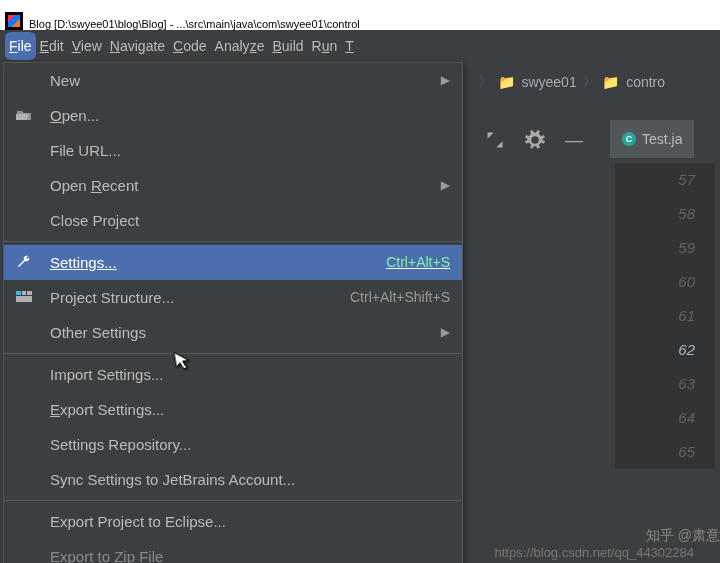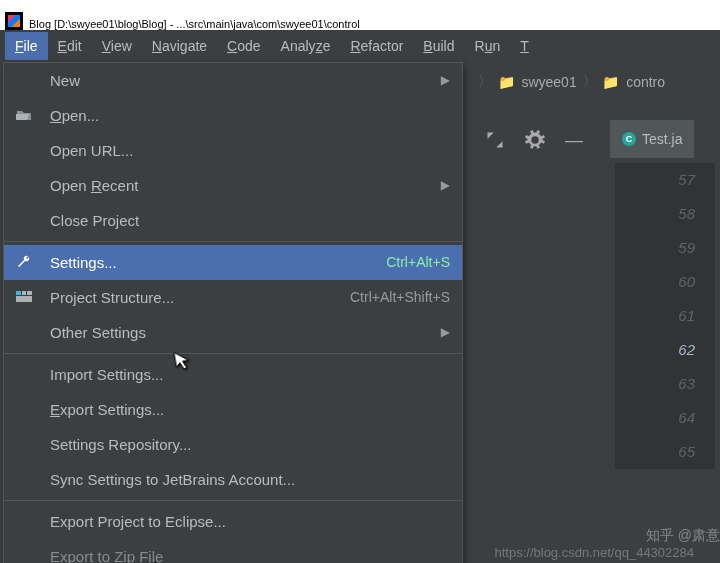--- a/index.html
+++ b/index.html
@@ -3,27 +3,27 @@
   <meta charset="utf-8">
   <style>
     * { margin: 0; padding: 0; box-sizing: border-box; font-family: "Segoe UI", Arial, sans-serif; }
     body { width: 720px; height: 563px; background: #3c3f41; overflow: hidden; position: relative; }
     
     .title-bar { height: 30px; background: #fff; display: flex; align-items: flex-end; padding: 0 5px; color: #000; font-size: 11px; }
     .app-icon { width: 18px; height: 18px; background: #000; margin-right: 6px; display: flex; align-items: center; justify-content: center; }
     .app-icon-inner { width: 12px; height: 12px; background: linear-gradient(135deg, #fe315d 0%, #fe315d 33%, #087cfa 33%, #087cfa 66%, #f97a12 66%); }
     
     .menu-bar { height: 32px; background: #3c3f41; display: flex; align-items: center; padding: 0 5px; color: #bbb; font-size: 14px; }
-    .menu-item { padding: 6px 10px; cursor: pointer; }
+    .menu-item { padding: 6px 4px; cursor: pointer; border-radius: 6px; }
     .menu-item.active { background: #4b6eaf; color: #fff; }
     .underline { text-decoration: underline; }
     
     .dropdown { position: absolute; left: 3px; top: 62px; width: 460px; background: #3c3f41; border: 1px solid #555; box-shadow: 2px 2px 6px rgba(0,0,0,0.4); z-index: 10; }
     .drop-item { height: 35px; display: flex; align-items: center; padding: 0 12px; color: #bbb; font-size: 15px; cursor: pointer; border-bottom: 1px solid transparent; gap: 9px; }
-    .drop-item.highlighted { background: #4b6eaf; color: #fff; }
+    .drop-item.highlighted { background: #4b6eaf; color: #fff; text-decoration: underline; }
     .drop-icon { width: 20px; height: 16px; margin-right: 5px; display: flex; align-items: center; }
     .drop-label { flex: 1; }
     .drop-shortcut { color: #999; font-size: 14px; }
     .drop-item.highlighted .drop-shortcut { color: #86efac; }
     .drop-arrow { color: #999; font-size: 12px; }
     .sep { height: 1px; background: #555; margin: 3px 0; }
     
     .breadcrumb { position: absolute; top: 62px; left: 470px; right: 0; height: 40px; display: flex; align-items: center; color: #aaa; font-size: 14px; padding: 0 8px; gap: 6px; }
     .bc-folder { color: #5a6872; }
     .bc-arrow { color: #666; }
@@ -54,21 +54,20 @@
   <span>Blog [D:\swyee01\blog\Blog] - ...\src\main\java\com\swyee01\control</span>
 </div>
 
 <div class="menu-bar">
   <div class="menu-item active"><span class="underline">F</span>ile</div>
   <div class="menu-item"><span class="underline">E</span>dit</div>
   <div class="menu-item"><span class="underline">V</span>iew</div>
   <div class="menu-item"><span class="underline">N</span>avigate</div>
   <div class="menu-item"><span class="underline">C</span>ode</div>
   <div class="menu-item">Analy<span class="underline">z</span>e</div>
-  <div class="menu-item"><span class="underline">R</span>efactor</div>
   <div class="menu-item"><span class="underline">B</span>uild</div>
   <div class="menu-item">R<span class="underline">u</span>n</div>
   <div class="menu-item"><span class="underline">T</span></div>
 </div>
 
 <div class="dropdown">
   <div class="drop-item">
     <span class="drop-icon"></span>
     <span class="drop-label">New</span>
     <span class="drop-arrow">▶</span>
@@ -77,21 +76,21 @@
     <span class="drop-icon">
         <svg width="16" height="12" viewBox="0 0 16 12">
           <path fill="#87939a" d="M1 2h5l2 2h7v7H1z"></path>
           <path fill="#afb1b3" d="M0 5h13l-2 6H0z"></path>
         </svg>
       </span>
     <span class="drop-label"><span class="underline">O</span>pen...</span>
   </div>
   <div class="drop-item">
     <span class="drop-icon"></span>
-    <span class="drop-label">Open URL...</span>
+    <span class="drop-label">File URL...</span>
   </div>
   <div class="drop-item">
     <span class="drop-icon"></span>
     <span class="drop-label">Open <span class="underline">R</span>ecent</span>
     <span class="drop-arrow">▶</span>
   </div>
   <div class="drop-item">
     <span class="drop-icon"></span>
     <span class="drop-label">Close Pro<span class="underline">j</span>ect</span>
   </div>

